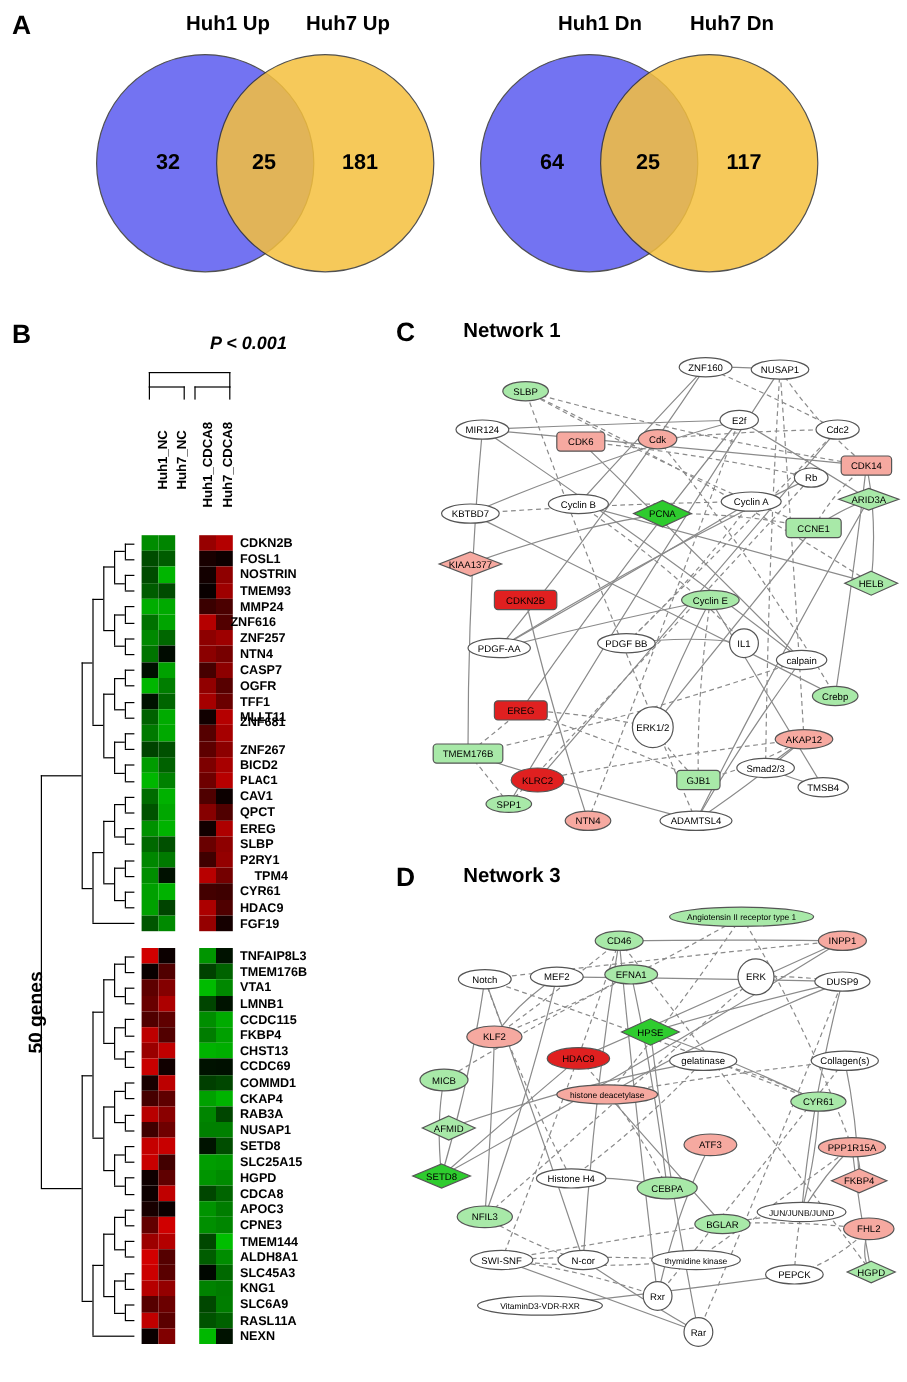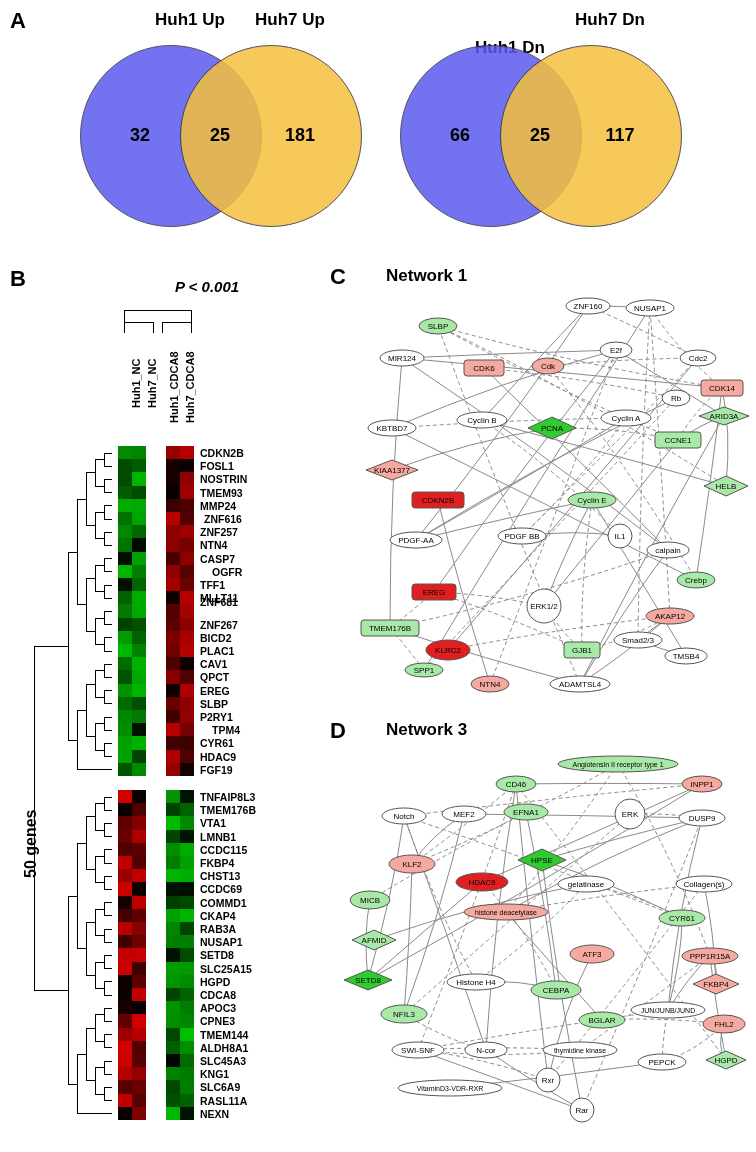--- a/index.html
+++ b/index.html
@@ -57,26 +57,26 @@
   <div class="venn-title" style="left:130px;top:10px;width:120px;">Huh1 Up</div>
   <div class="venn-title" style="left:230px;top:10px;width:120px;">Huh7  Up</div>
   <div class="venn-wrap" style="left:70px;top:40px;width:300px;height:190px;">
     <div class="circle left" style="left:10px;top:5px;width:180px;height:180px;"></div>
     <div class="circle right" style="left:110px;top:5px;width:180px;height:180px;"></div>
     <div class="venn-num" style="left:45px;top:85px;width:50px;">32</div>
     <div class="venn-num" style="left:125px;top:85px;width:50px;">25</div>
     <div class="venn-num" style="left:200px;top:85px;width:60px;">181</div>
   </div>
 
-  <div class="venn-title" style="left:450px;top:10px;width:120px;margin-top:28px;">Huh1 Dn</div>
+  <div class="venn-title" style="left:440px;top:10px;width:120px;">Huh1 Dn</div>
   <div class="venn-title" style="left:550px;top:10px;width:120px;">Huh7  Dn</div>
   <div class="venn-wrap" style="left:390px;top:40px;width:300px;height:190px;">
     <div class="circle left" style="left:10px;top:5px;width:180px;height:180px;"></div>
     <div class="circle right" style="left:110px;top:5px;width:180px;height:180px;"></div>
-    <div class="venn-num" style="left:45px;top:85px;width:50px;">66</div>
+    <div class="venn-num" style="left:45px;top:85px;width:50px;">64</div>
     <div class="venn-num" style="left:125px;top:85px;width:50px;">25</div>
     <div class="venn-num" style="left:200px;top:85px;width:60px;">117</div>
   </div>
 </div>
 
 <div id="panelB">
   <div class="panel-letter" style="left:10px;top:8px;">B</div>
   <div class="pval" style="left:175px;top:20px;">P &lt; 0.001</div>
 
   <div class="brk" style="left:124px;top:52px;width:66px;height:12px;"></div>
@@ -113,41 +113,41 @@
       <div class="gene-name" style="left: 200px; top: 228.6px;">TMEM93</div>
       <div class="heat-cell" style="left: 118px; top: 240.8px; width: 14px; height: 13.2px; background: rgb(0, 173, 0);"></div>
       <div class="heat-cell" style="left: 132px; top: 240.8px; width: 14px; height: 13.2px; background: rgb(0, 170, 0);"></div>
       <div class="heat-cell" style="left: 166px; top: 240.8px; width: 14px; height: 13.2px; background: rgb(58, 0, 0);"></div>
       <div class="heat-cell" style="left: 180px; top: 240.8px; width: 14px; height: 13.2px; background: rgb(75, 0, 0);"></div>
       <div class="gene-name" style="left: 200px; top: 241.8px;">MMP24</div>
       <div class="heat-cell" style="left: 118px; top: 254px; width: 14px; height: 13.2px; background: rgb(0, 114, 0);"></div>
       <div class="heat-cell" style="left: 132px; top: 254px; width: 14px; height: 13.2px; background: rgb(0, 164, 0);"></div>
       <div class="heat-cell" style="left: 166px; top: 254px; width: 14px; height: 13.2px; background: rgb(181, 0, 0);"></div>
       <div class="heat-cell" style="left: 180px; top: 254px; width: 14px; height: 13.2px; background: rgb(82, 0, 0);"></div>
-      <div class="gene-name" style="left: 204px; top: 255px;">ZNF616</div>
+      <div class="gene-name" style="left: 192px; top: 255px;">ZNF616</div>
       <div class="heat-cell" style="left: 118px; top: 267.2px; width: 14px; height: 13.2px; background: rgb(0, 137, 0);"></div>
       <div class="heat-cell" style="left: 132px; top: 267.2px; width: 14px; height: 13.2px; background: rgb(0, 103, 0);"></div>
       <div class="heat-cell" style="left: 166px; top: 267.2px; width: 14px; height: 13.2px; background: rgb(141, 0, 0);"></div>
       <div class="heat-cell" style="left: 180px; top: 267.2px; width: 14px; height: 13.2px; background: rgb(158, 0, 0);"></div>
       <div class="gene-name" style="left: 200px; top: 268.2px;">ZNF257</div>
       <div class="heat-cell" style="left: 118px; top: 280.4px; width: 14px; height: 13.2px; background: rgb(0, 116, 0);"></div>
       <div class="heat-cell" style="left: 132px; top: 280.4px; width: 14px; height: 13.2px; background: rgb(0, 11, 0);"></div>
       <div class="heat-cell" style="left: 166px; top: 280.4px; width: 14px; height: 13.2px; background: rgb(139, 0, 0);"></div>
       <div class="heat-cell" style="left: 180px; top: 280.4px; width: 14px; height: 13.2px; background: rgb(119, 0, 0);"></div>
       <div class="gene-name" style="left: 200px; top: 281.4px;">NTN4</div>
       <div class="heat-cell" style="left: 118px; top: 293.6px; width: 14px; height: 13.2px; background: rgb(0, 15, 0);"></div>
       <div class="heat-cell" style="left: 132px; top: 293.6px; width: 14px; height: 13.2px; background: rgb(0, 162, 0);"></div>
       <div class="heat-cell" style="left: 166px; top: 293.6px; width: 14px; height: 13.2px; background: rgb(70, 0, 0);"></div>
       <div class="heat-cell" style="left: 180px; top: 293.6px; width: 14px; height: 13.2px; background: rgb(141, 0, 0);"></div>
       <div class="gene-name" style="left: 200px; top: 294.6px;">CASP7</div>
       <div class="heat-cell" style="left: 118px; top: 306.8px; width: 14px; height: 13.2px; background: rgb(0, 182, 0);"></div>
       <div class="heat-cell" style="left: 132px; top: 306.8px; width: 14px; height: 13.2px; background: rgb(0, 126, 0);"></div>
       <div class="heat-cell" style="left: 166px; top: 306.8px; width: 14px; height: 13.2px; background: rgb(145, 0, 0);"></div>
       <div class="heat-cell" style="left: 180px; top: 306.8px; width: 14px; height: 13.2px; background: rgb(87, 0, 0);"></div>
-      <div class="gene-name" style="left: 212px; top: 307.8px;">OGFR</div>
+      <div class="gene-name" style="left: 200px; top: 307.8px;">OGFR</div>
       <div class="heat-cell" style="left: 118px; top: 320px; width: 14px; height: 13.2px; background: rgb(0, 17, 0);"></div>
       <div class="heat-cell" style="left: 132px; top: 320px; width: 14px; height: 13.2px; background: rgb(0, 101, 0);"></div>
       <div class="heat-cell" style="left: 166px; top: 320px; width: 14px; height: 13.2px; background: rgb(165, 0, 0);"></div>
       <div class="heat-cell" style="left: 180px; top: 320px; width: 14px; height: 13.2px; background: rgb(106, 0, 0);"></div>
       <div class="gene-name" style="left: 200px; top: 321px;">TFF1</div>
       <div class="heat-cell" style="left: 118px; top: 333.2px; width: 14px; height: 13.2px; background: rgb(0, 98, 0);"></div>
       <div class="heat-cell" style="left: 132px; top: 333.2px; width: 14px; height: 13.2px; background: rgb(0, 171, 0);"></div>
       <div class="heat-cell" style="left: 166px; top: 333.2px; width: 14px; height: 13.2px; background: rgb(17, 0, 0);"></div>
       <div class="heat-cell" style="left: 180px; top: 333.2px; width: 14px; height: 13.2px; background: rgb(181, 0, 0);"></div>
       <div class="gene-name" style="left: 200px; top: 334.2px;">MLLT11</div>
@@ -163,21 +163,21 @@
       <div class="gene-name" style="left: 200px; top: 360.6px;">ZNF267</div>
       <div class="heat-cell" style="left: 118px; top: 372.8px; width: 14px; height: 13.2px; background: rgb(0, 156, 0);"></div>
       <div class="heat-cell" style="left: 132px; top: 372.8px; width: 14px; height: 13.2px; background: rgb(0, 98, 0);"></div>
       <div class="heat-cell" style="left: 166px; top: 372.8px; width: 14px; height: 13.2px; background: rgb(125, 0, 0);"></div>
       <div class="heat-cell" style="left: 180px; top: 372.8px; width: 14px; height: 13.2px; background: rgb(168, 0, 0);"></div>
       <div class="gene-name" style="left: 200px; top: 373.8px;">BICD2</div>
       <div class="heat-cell" style="left: 118px; top: 386px; width: 14px; height: 13.2px; background: rgb(0, 183, 0);"></div>
       <div class="heat-cell" style="left: 132px; top: 386px; width: 14px; height: 13.2px; background: rgb(0, 129, 0);"></div>
       <div class="heat-cell" style="left: 166px; top: 386px; width: 14px; height: 13.2px; background: rgb(110, 0, 0);"></div>
       <div class="heat-cell" style="left: 180px; top: 386px; width: 14px; height: 13.2px; background: rgb(183, 0, 0);"></div>
-      <div class="gene-name" style="left: 200px; top: 387px;">PLAC1</div>
+      <div class="gene-name" style="left: 200px; top: 387px; font-family: Liberation Mono, monospace;">PLAC1</div>
       <div class="heat-cell" style="left: 118px; top: 399.2px; width: 14px; height: 13.2px; background: rgb(0, 108, 0);"></div>
       <div class="heat-cell" style="left: 132px; top: 399.2px; width: 14px; height: 13.2px; background: rgb(0, 177, 0);"></div>
       <div class="heat-cell" style="left: 166px; top: 399.2px; width: 14px; height: 13.2px; background: rgb(79, 0, 0);"></div>
       <div class="heat-cell" style="left: 180px; top: 399.2px; width: 14px; height: 13.2px; background: rgb(12, 0, 0);"></div>
       <div class="gene-name" style="left: 200px; top: 400.2px;">CAV1</div>
       <div class="heat-cell" style="left: 118px; top: 412.4px; width: 14px; height: 13.2px; background: rgb(0, 83, 0);"></div>
       <div class="heat-cell" style="left: 132px; top: 412.4px; width: 14px; height: 13.2px; background: rgb(0, 167, 0);"></div>
       <div class="heat-cell" style="left: 166px; top: 412.4px; width: 14px; height: 13.2px; background: rgb(134, 0, 0);"></div>
       <div class="heat-cell" style="left: 180px; top: 412.4px; width: 14px; height: 13.2px; background: rgb(80, 0, 0);"></div>
       <div class="gene-name" style="left: 200px; top: 413.4px;">QPCT</div>

